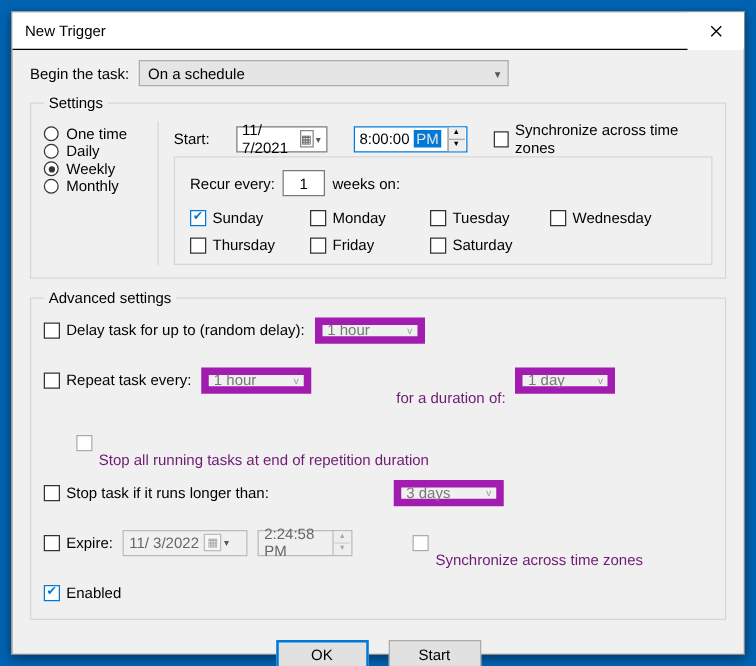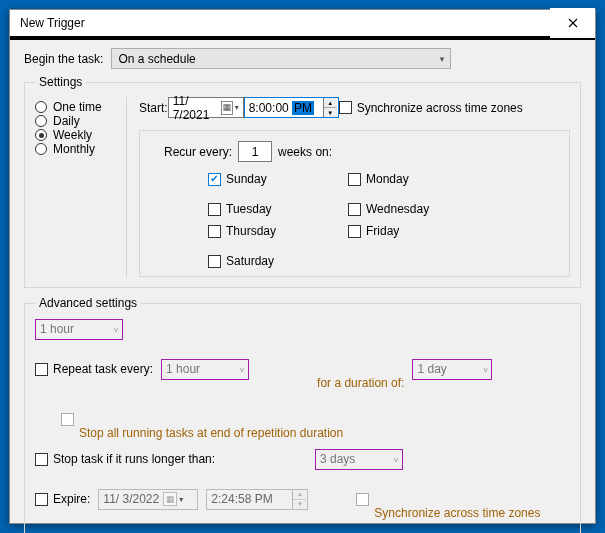--- a/index.html
+++ b/index.html
@@ -22,21 +22,21 @@
     box-shadow: 0 2px 8px rgba(0,0,0,0.45);
     display: flex;
     flex-direction: column;
   }
   .titlebar {
     background: #fff;
     height: 30px;
     display: flex;
     align-items: center;
     padding-left: 10px;
-    border-bottom: 4px solid #000000;
+    border-bottom: 1px solid #000000;
   }
   .titlebar .title {
     flex: 1;
     font-size: 12px;
   }
   .close-btn {
     width: 45px;
     height: 30px;
     display: flex;
     align-items: center;
@@ -62,21 +62,21 @@
     border: 1px solid #adadad;
     height: 21px;
     padding: 0 6px;
     position: relative;
   }
   .combobox .arrow {
     margin-left: auto;
     font-size: 9px;
     color: #555;
   }
-  .combobox-main { width: 340px; }
+  .combobox-main { width: 296px; }
   fieldset {
     border: 1px solid #d6d6d6;
     margin: 0 0 8px 0;
     padding: 8px 10px 10px 10px;
   }
   legend { padding: 0 4px; }
   .settings-body { display: flex; }
   .left-col {
     width: 92px;
     padding-top: 3px;
@@ -101,22 +101,21 @@
     background: #333;
     border-radius: 50%;
   }
   .right-col {
     flex: 1;
     padding-left: 12px;
   }
   .start-row {
     display: flex;
     align-items: center;
-    gap: 0;
-    margin-bottom: 12px;
+    gap: 21px;
   }
   .datebox, .timebox, .smallinput, .disabled-combo {
     display: inline-flex;
     align-items: center;
     background: #fff;
     border: 1px solid #7a7a7a;
     height: 21px;
     padding: 0 4px;
     font-size: 12px;
   }
@@ -130,21 +129,21 @@
   .datebox .calico::after { content:"▦"; font-size:9px; color:#555; line-height:1; }
   .datebox .dd { font-size:8px; color:#555; margin-left:2px; }
   .timebox {
     width: 95px;
     border: 1px solid #0078d7;
     display:flex;
     align-items:center;
   }
   .timebox .tval { flex:1; white-space:nowrap; }
   .timebox .sel {
-    background:#0078d7; color:#000000; padding:0 2px;
+    background:#0078d7; color:#e5e5e5; padding:0 2px;
   }
   .spinner {
     border-left:1px solid #7a7a7a;
     display:flex; flex-direction:column;
     width:14px; height:19px;
     margin-right:-3px;
   }
   .spinner div {
     flex:1; display:flex; align-items:center; justify-content:center;
     font-size:6px; background:#eee; line-height:1;
@@ -153,33 +152,33 @@
   .chk { display:inline-flex; align-items:center; gap:5px; }
   .chkbox {
     width:13px; height:13px; border:1px solid #333; background:#fff;
     display:inline-flex; align-items:center; justify-content:center;
     font-size:10px; line-height:1;
   }
   .chkbox.checked { border-color:#0078d7; color:#0078d7; }
   .chkbox.checked::after { content:"✔"; font-size:10px; }
   .recur-box {
     border: 1px solid #d6d6d6;
-    padding: 10px 12px 8px 24px;
+    padding: 10px 12px 8px 12px;
   }
   .recur-row1 { display:flex; align-items:center; gap:6px; margin-bottom:10px; }
   .smallinput { width: 34px; text-align:center; justify-content:center; }
   .days-row { display:flex; gap:16px; margin-bottom:8px; flex-wrap: wrap; }
-  .days-row .chk { min-width: 80px; margin-left: 44px; }
+  .days-row .chk { min-width: 80px; }
   .adv-row { display:flex; align-items:center; gap:8px; margin-bottom:8px; min-height:22px; }
   .disabled-combo {
-    background:#f0f0f0; color:#777; border:1px solid #a21caf;
+    background:#f0f0f0; color:#777; border:6px solid #a21caf;
     justify-content:space-between;
   }
   .disabled-combo .arrow { font-size:8px; color:#999; margin-left:8px; }
-  .disabled-text { color:#a16207;margin-top:28px; }
+  .disabled-text { color:#701a75;margin-top:28px; }
   .disabled-chkbox { border-color:#aaa; }
   .disabled-date {
     background:#f0f0f0; color:#666; border-color:#bbb;
   }
   .footer {
     margin-top:auto;
     display:flex;
     justify-content:center;
     gap:16px;
     padding-top: 8px;
@@ -302,20 +301,24 @@
             </div>
           </div>
         </div>
       </div>
     </fieldset>
 
     <fieldset>
       <legend>Advanced settings</legend>
 
       <div class="adv-row">
+        <label class="chk">
+            <span class="chkbox"></span>
+            <span>Delay task for up to (random delay):</span>
+          </label>
         <div class="disabled-combo" style="width:88px">
             <span>1 hour</span>
             <span class="arrow">v</span>
           </div>
       </div>
 
       <div class="adv-row">
         <label class="chk">
             <span class="chkbox"></span>
             <span>Repeat task every:</span>
@@ -352,21 +355,21 @@
       <div class="adv-row">
         <label class="chk">
             <span class="chkbox"></span>
             <span>Expire:</span>
           </label>
         <div class="datebox disabled-date" style="width:100px">
           <span>11/ 3/2022</span>
           <span class="calico" style="opacity:.5"></span>
           <span class="dd">▾</span>
         </div>
-        <div class="datebox disabled-date" style="width:102px">
+        <div class="datebox disabled-date" style="width:76px">
           <span style="flex:1">2:24:58 PM</span>
           <div class="spinner" style="opacity:.5">
               <div>▲</div>
               <div>▼</div>
             </div>
         </div>
         <label class="chk" style="margin-left:40px">
             <span class="chkbox disabled-chkbox"></span>
             <span class="disabled-text">Synchronize across time zones</span>
           </label>

